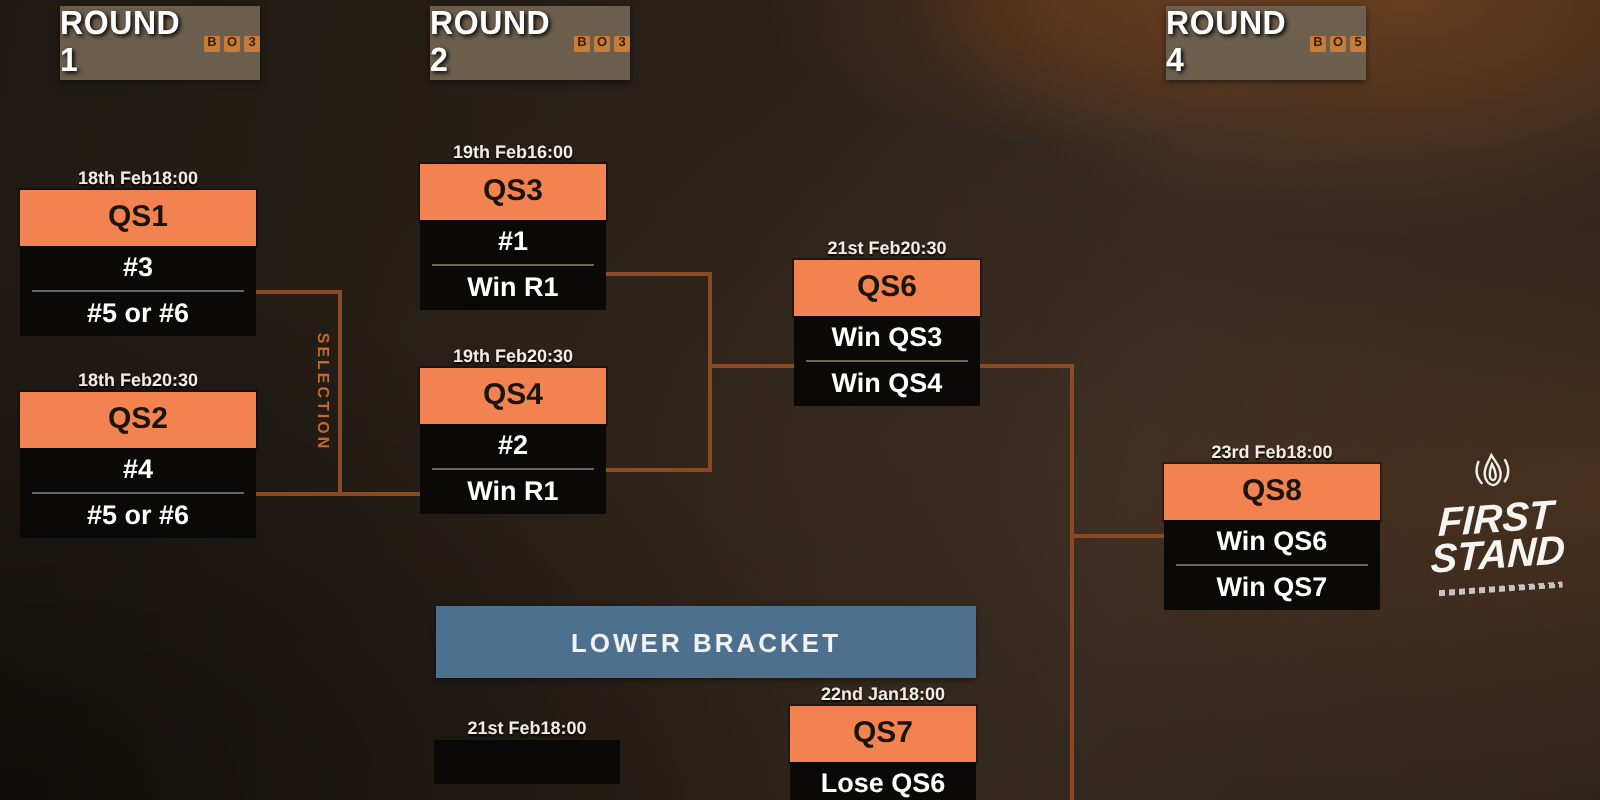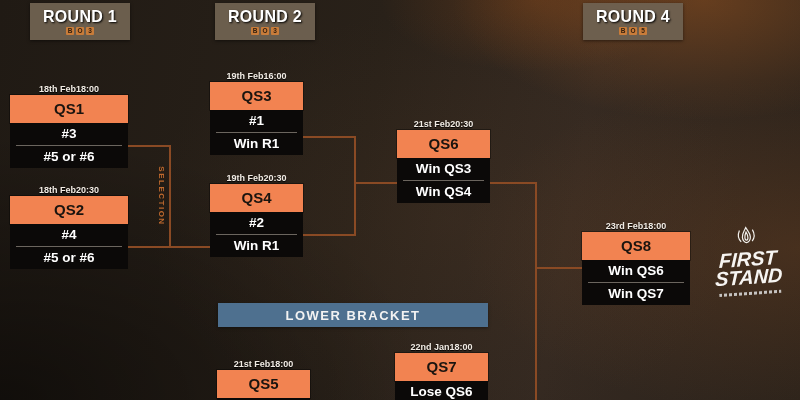--- a/index.html
+++ b/index.html
@@ -8,41 +8,41 @@
     font-family:"Liberation Sans",sans-serif;
     background:
       radial-gradient(420px 200px at 88% 0%, rgba(214,110,30,0.32), transparent 60%),
       radial-gradient(260px 120px at 67% 0%, rgba(190,90,20,0.22), transparent 60%),
       radial-gradient(520px 260px at 100% 62%, rgba(145,82,36,0.26), transparent 65%),
       radial-gradient(430px 300px at 56% 55%, rgba(92,64,42,0.20), transparent 70%),
       radial-gradient(620px 380px at 0% 100%, rgba(0,0,0,0.50), transparent 70%),
       linear-gradient(100deg,#201a14 0%,#292119 45%,#342921 70%,#2c231b 100%);
   }
   .round{position:absolute;top:3px;width:100px;height:37px;background:rgba(110,97,80,0.96);
-    display:flex;flex-direction:column;align-items:center;justify-content:center;gap:1px;
+    display:flex;flex-direction:row;align-items:center;justify-content:center;gap:1px;
     box-shadow:0 1px 3px rgba(0,0,0,0.5);}
   .round-title{font-size:16px;font-weight:bold;color:#fff;letter-spacing:0.3px;
     text-shadow:1px 1px 2px #000;transform:scaleY(1.05);}
   .round-chips{display:flex;gap:2px;}
   .chip{display:block;min-width:6px;padding:0 1px;font-size:6.5px;line-height:8px;font-weight:bold;
     background:#c87c3a;color:#35200e;text-align:center;border-radius:1px;}
   .match{position:absolute;}
   .match-date{height:13px;display:flex;justify-content:center;align-items:center;
     font-size:9px;font-weight:bold;color:#f2ece4;text-shadow:0 1px 1px #000;padding:0 1px;}
   .match-header{height:28px;line-height:28px;text-align:center;background:#f28351;
     color:#1a140f;font-size:15px;font-weight:bold;box-shadow:0 0 0 1px rgba(0,0,0,0.35);}
   .match-body{background:#0b0908;}
   .slot{height:22px;line-height:22px;text-align:center;color:#ffffff;
     font-size:13.5px;font-weight:bold;}
   .divider{height:1px;background:#6b655e;margin:0 6px;}
   .line{position:absolute;background:#8a4a24;}
   .selection{position:absolute;left:115px;top:190px;width:90px;height:12px;
     transform:rotate(90deg);text-align:center;font-size:8px;font-weight:bold;
     letter-spacing:1.5px;color:#c06a2e;}
-  .lb-banner{position:absolute;left:218px;top:303px;width:270px;height:24px;
+  .lb-banner{position:absolute;left:218px;top:303px;width:270px;height:36px;
     background:#4e708f;color:#f2f2f2;font-size:13px;font-weight:bold;letter-spacing:1.5px;
     display:flex;align-items:center;justify-content:center;box-shadow:0 1px 3px rgba(0,0,0,0.4);}
   .logo{position:absolute;left:700px;top:226px;width:96px;transform:rotate(-4deg);
     display:flex;flex-direction:column;align-items:center;color:#f7f5f2;}
   .logo-title{font-size:20px;line-height:0.92;font-weight:bold;font-style:italic;
     transform:skewX(-6deg);text-align:center;letter-spacing:0px;}
   .logo-tagline{height:3px;width:62px;margin-top:5px;opacity:0.85;
     background:repeating-linear-gradient(90deg,#ddd 0 3px,transparent 3px 5px);}
 </style>
 </head>
@@ -166,21 +166,20 @@
     </div>
   </div>
 
   <div class="lb-banner">LOWER BRACKET</div>
 
   <div class="match" style="left:217px;top:357px;width:93px">
     <div class="match-date">
       <span>21st Feb</span>
       <span>18:00</span>
     </div>
-    <div class="match-header">QS5</div>
     <div class="match-body">
       <div class="slot"></div>
 
     </div>
   </div>
 
   <div class="match" style="left:395px;top:340px;width:93px">
     <div class="match-date">
       <span>22nd Jan</span>
       <span>18:00</span>

